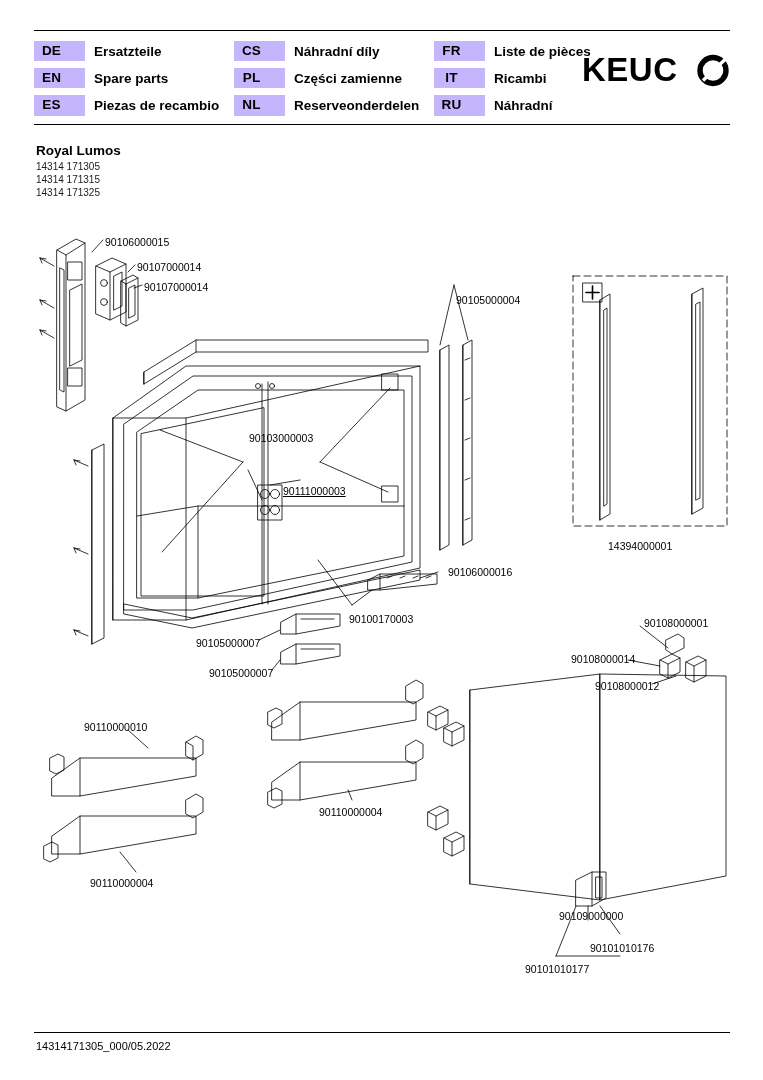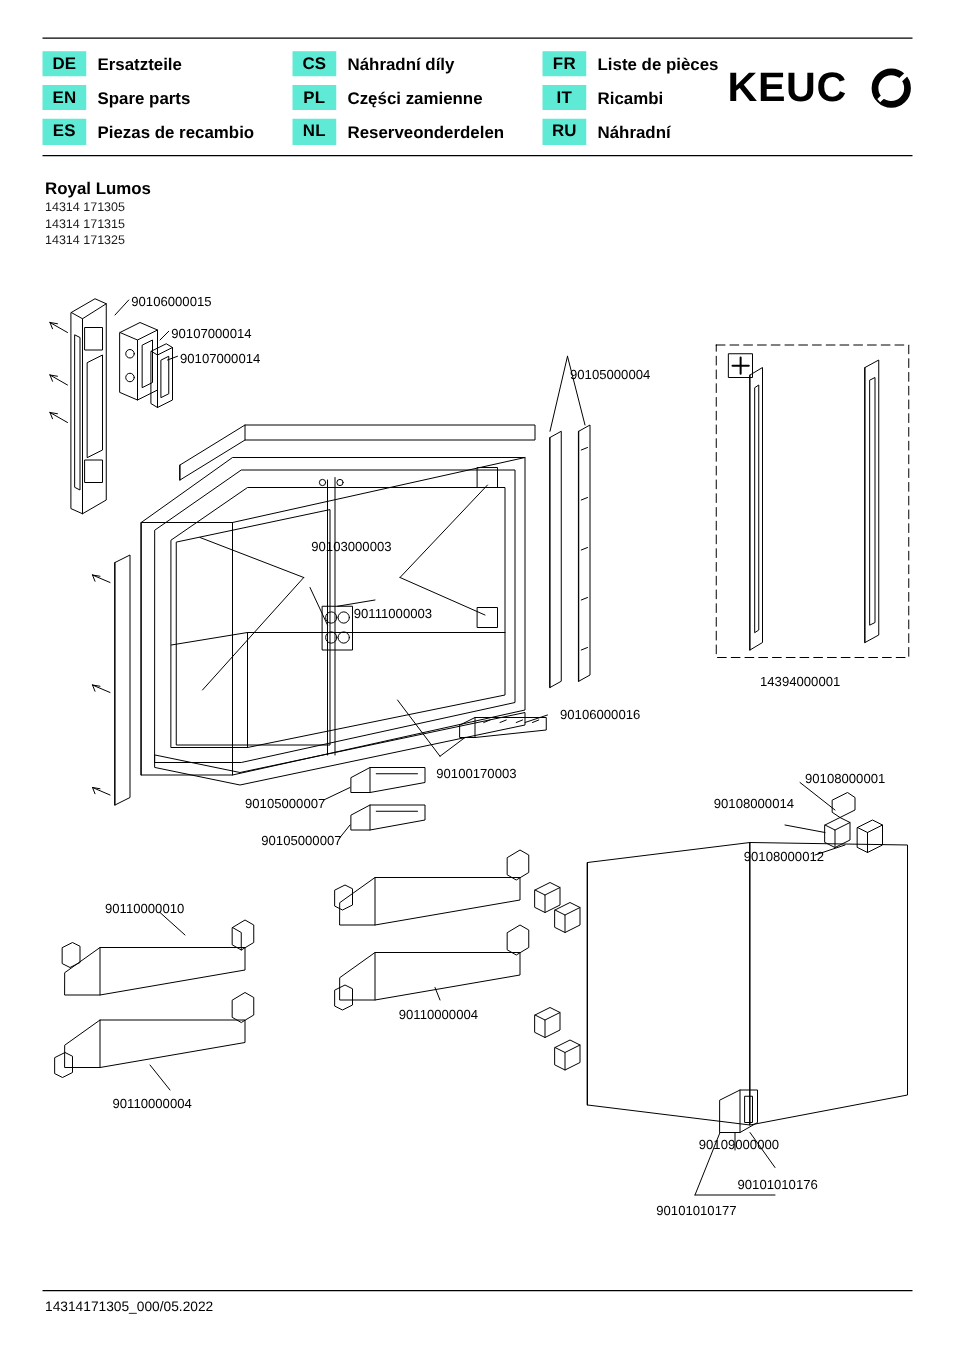--- a/index.html
+++ b/index.html
@@ -38,24 +38,24 @@
     row-gap: 7px;
     align-items: center;
     padding: 2px 0 6px 0;
   }
   .lang-cell {
     display: flex;
     align-items: center;
     gap: 9px;
   }
   .lang-code {
-    background: #5eead4;
+    background: #c4b5fd;
     font-weight: bold;
     font-size: 13.5px;
-    padding: 3px 6px 3px 6px;
+    padding: 3px 22px 3px 6px;
     min-width: 23px;
     text-align: center;
     line-height: 1.05;
     letter-spacing: .2px;
   }
   .lang-label {
     font-size: 13.5px;
     font-weight: bold;
     white-space: nowrap;
   }
@@ -393,28 +393,28 @@
       </g>
     </g>
   </svg>
 
   <div>
     <span class="lbl" style="left:105px; top:236px;">90106000015</span>
     <span class="lbl" style="left:137px; top:261px;">90107000014</span>
     <span class="lbl" style="left:144px; top:281px;">90107000014</span>
     <span class="lbl" style="left:456px; top:276px;margin-top:18px;">90105000004</span>
     <span class="lbl" style="left:249px; top:432px;">90103000003</span>
-    <span class="lbl" style="left:283px; top:485px;">90111000003</span>
+    <span class="lbl" style="left:283px; top:485px;text-decoration:underline;">90111000003</span>
     <span class="lbl" style="left:608px; top:540px;">14394000001</span>
     <span class="lbl" style="left:448px; top:566px;">90106000016</span>
     <span class="lbl" style="left:349px; top:613px;">90100170003</span>
     <span class="lbl" style="left:196px; top:637px;">90105000007</span>
     <span class="lbl" style="left:209px; top:667px;">90105000007</span>
     <span class="lbl" style="left:644px; top:617px;">90108000001</span>
-    <span class="lbl" style="left:571px; top:637px;text-align:center;">90108000014</span>
+    <span class="lbl" style="left:571px; top:653px;text-align:center;">90108000014</span>
     <span class="lbl" style="left:595px; top:680px;">90108000012</span>
     <span class="lbl" style="left:84px;  top:721px;">90110000010</span>
     <span class="lbl" style="left:319px; top:806px;">90110000004</span>
     <span class="lbl" style="left:90px;  top:877px;">90110000004</span>
     <span class="lbl" style="left:559px; top:910px;">90109000000</span>
     <span class="lbl" style="left:590px; top:942px;">90101010176</span>
     <span class="lbl" style="left:525px; top:963px;">90101010177</span>
   </div>
 
   <div class="footer-rule"></div>

